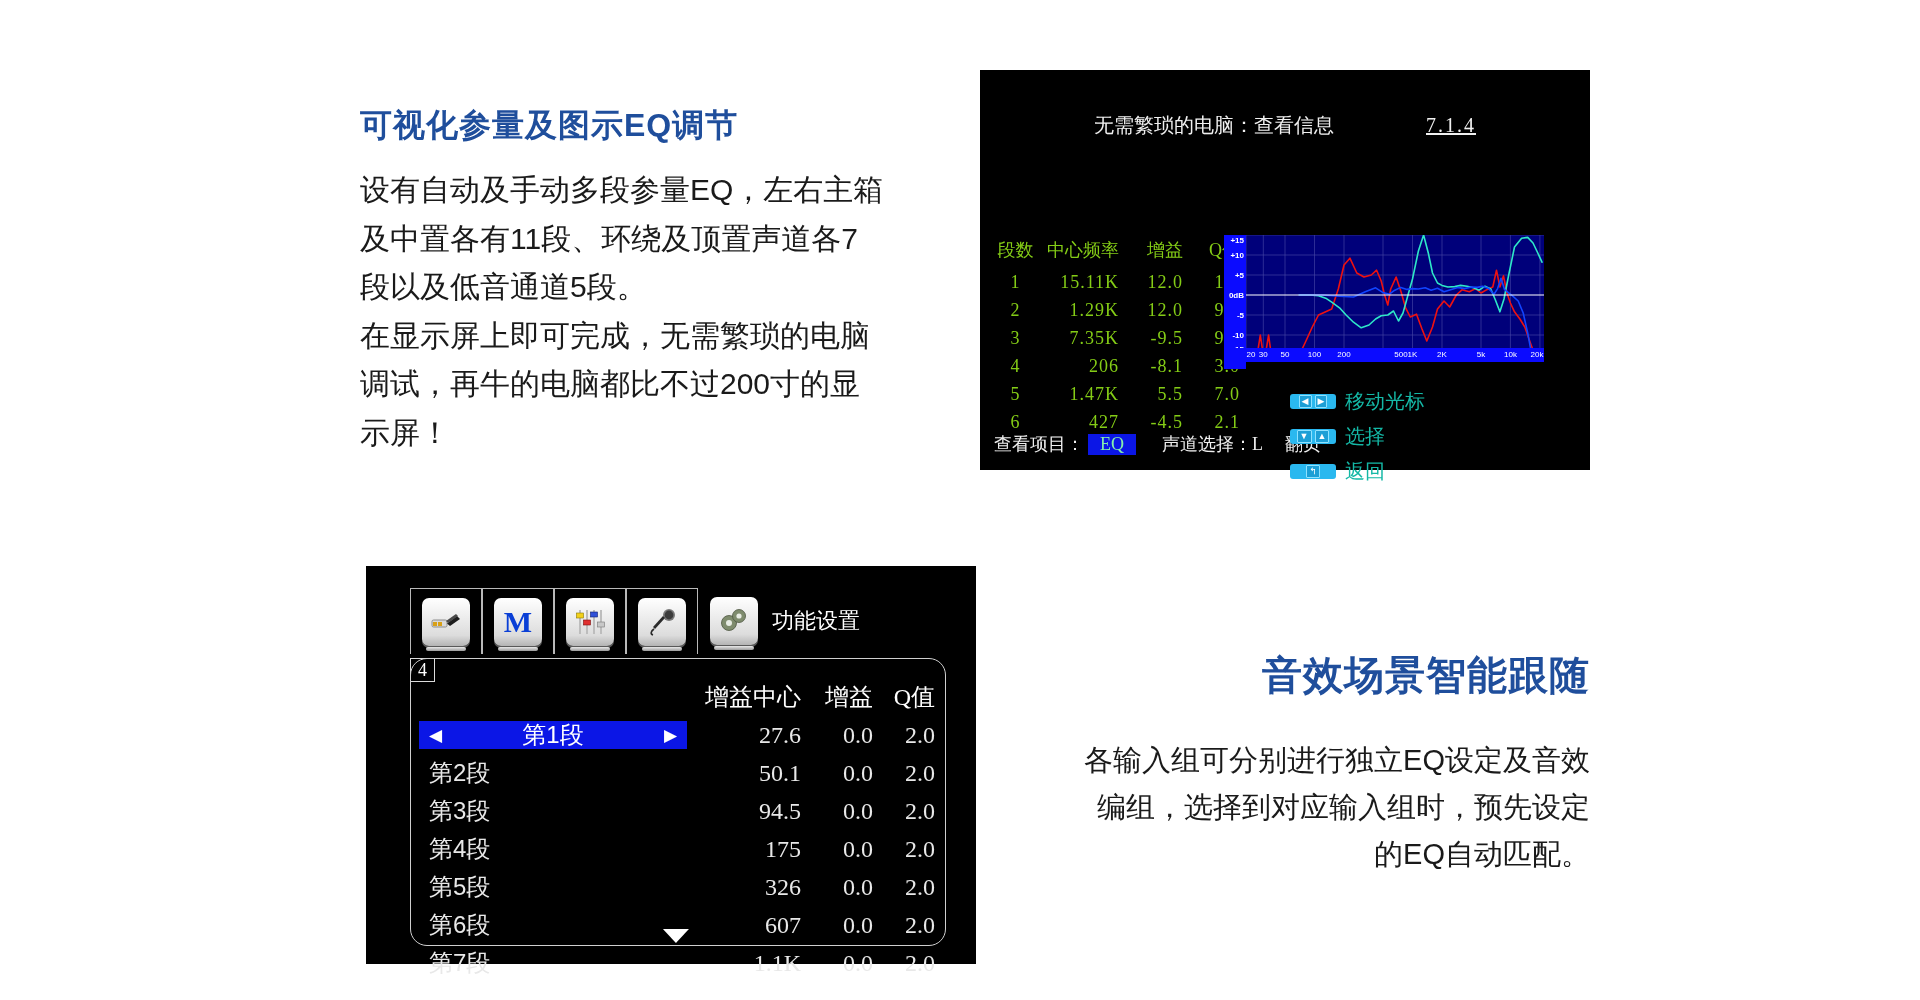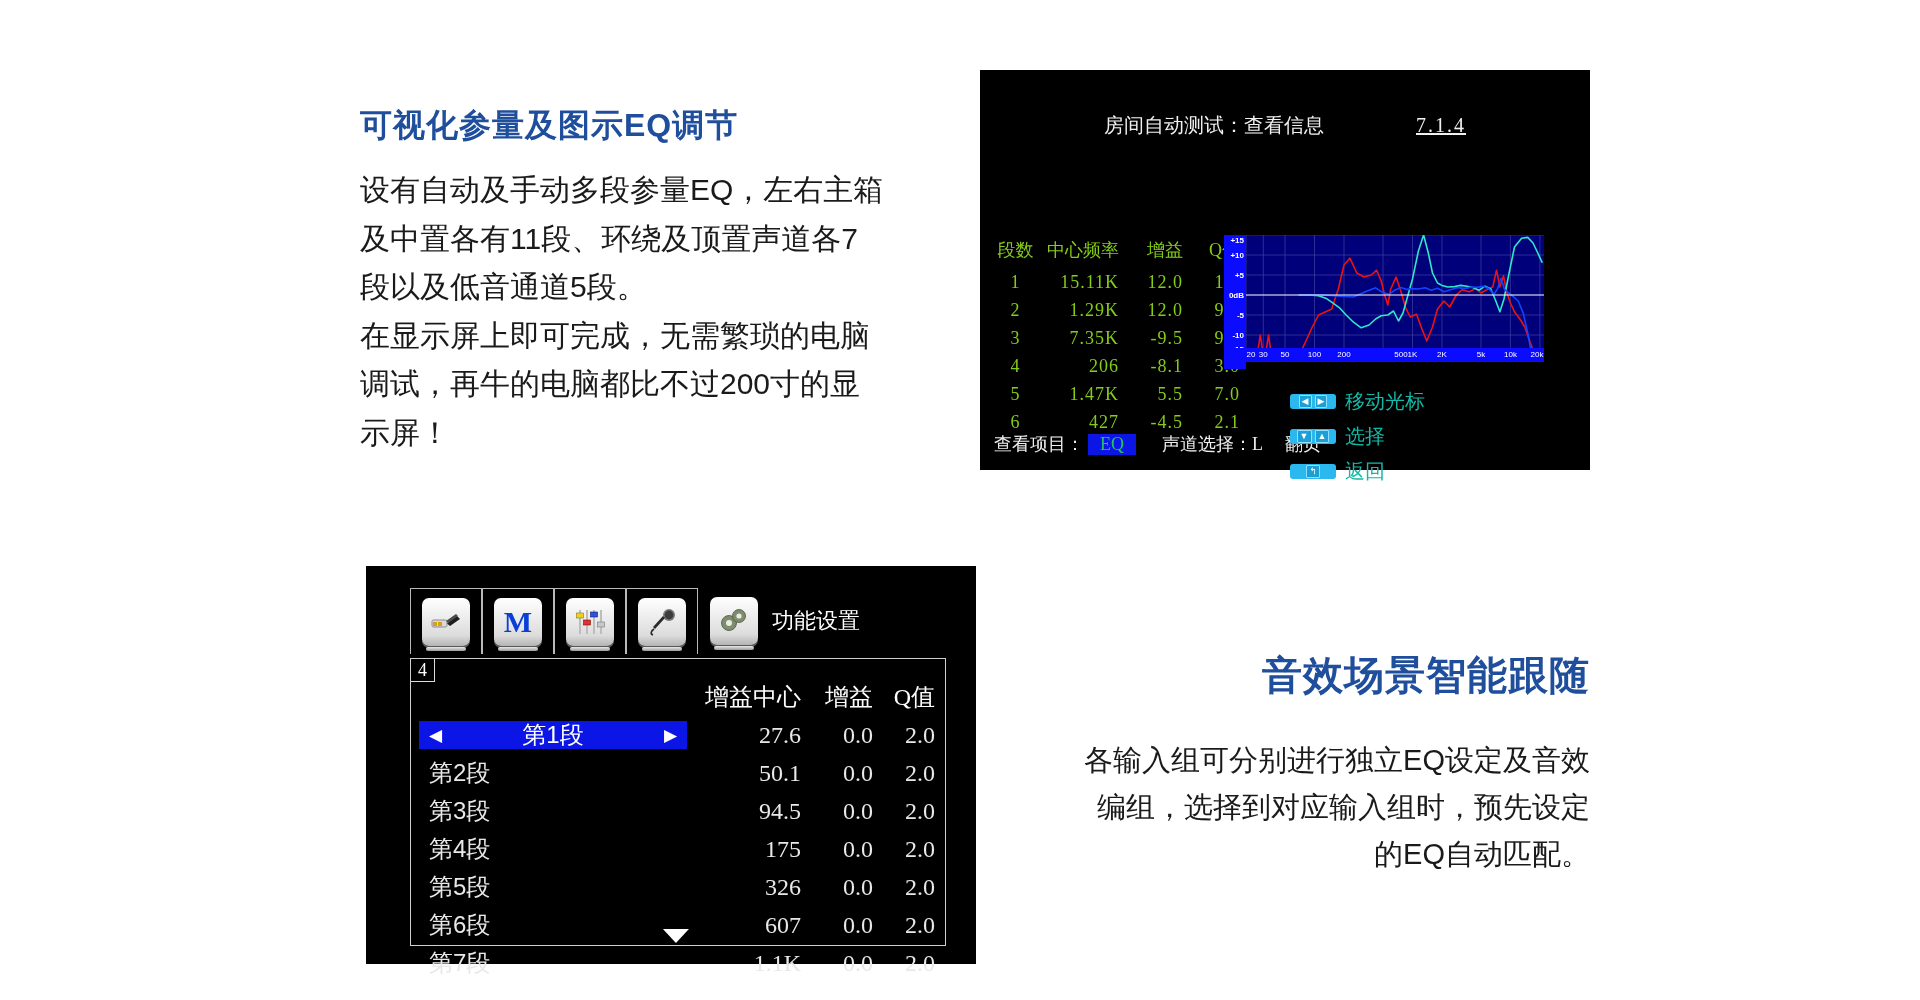--- a/index.html
+++ b/index.html
@@ -55,21 +55,21 @@
   #top-eq-table th.c2,#top-eq-table td.c2{width:62px;text-align:right;padding-right:8px;}
   #top-eq-table th.c3,#top-eq-table td.c3{width:52px;text-align:right;padding-right:4px;}
 
   
   #top-screen-footer{
     position:absolute;left:14px;top:362px;
     color:#efefef;font-size:18px;white-space:nowrap;
     font-family:"Liberation Serif","DejaVu Serif",serif;
   }
   .eq-chip{
-    display:inline-block;background:#0b16e6;color:#22c55e;
+    display:inline-block;background:#0b16e6;color:#86efac;
     padding:0 12px;margin:0 4px;
   }
   .sp{display:inline-block;width:22px;}
 
   
   #top-chart{
     position:absolute;left:244px;top:165px;width:320px;height:127px;
     background:#00007a;
   }
   #chart-ylabels{
@@ -135,21 +135,21 @@
 
   #page-badge{
     position:absolute;left:0;top:70px;
     border:1px solid #dcdcdc;color:#ffffff;font-size:18px;
     padding:0px 7px;line-height:22px;
     font-family:"Liberation Serif","DejaVu Serif",serif;
   }
 
   #list-panel{
     position:absolute;left:0;top:70px;right:0;bottom:0;
-    border:1px solid #cfcfcf;border-radius:0;box-sizing:border-box;
+    border:1px solid #cfcfcf;border-radius:17px;box-sizing:border-box;
   }
   #col-headers{
     position:absolute;right:10px;top:22px;display:flex;gap:0;color:#ffffff;
     font-size:24px;font-family:"Liberation Serif","DejaVu Serif",serif;
   }
   #col-headers span{text-align:right;}
   #col-headers .h0{width:114px;}
   #col-headers .h1{width:72px;}
   #col-headers .h2{width:62px;}
 
@@ -190,21 +190,21 @@
     <div>段以及低音通道5段。</div>
     <div>在显示屏上即可完成，无需繁琐的电脑</div>
     <div>调试，再牛的电脑都比不过200寸的显</div>
     <div>示屏！</div>
   </div>
 </div>
 
 <div id="top-screen">
 
   <div id="top-screen-title">
-    <span>房间自动测试：查看信息</span><span class="ver">7.1.4</span>
+    <span>无需繁琐的电脑：查看信息</span><span class="ver">7.1.4</span>
   </div>
 
   <table id="top-eq-table">
     <thead>
       <tr>
         <th class="c0">段数</th>
         <th class="c1">中心频率</th>
         <th class="c2">增益</th>
         <th class="c3">Q值</th>
       </tr>

